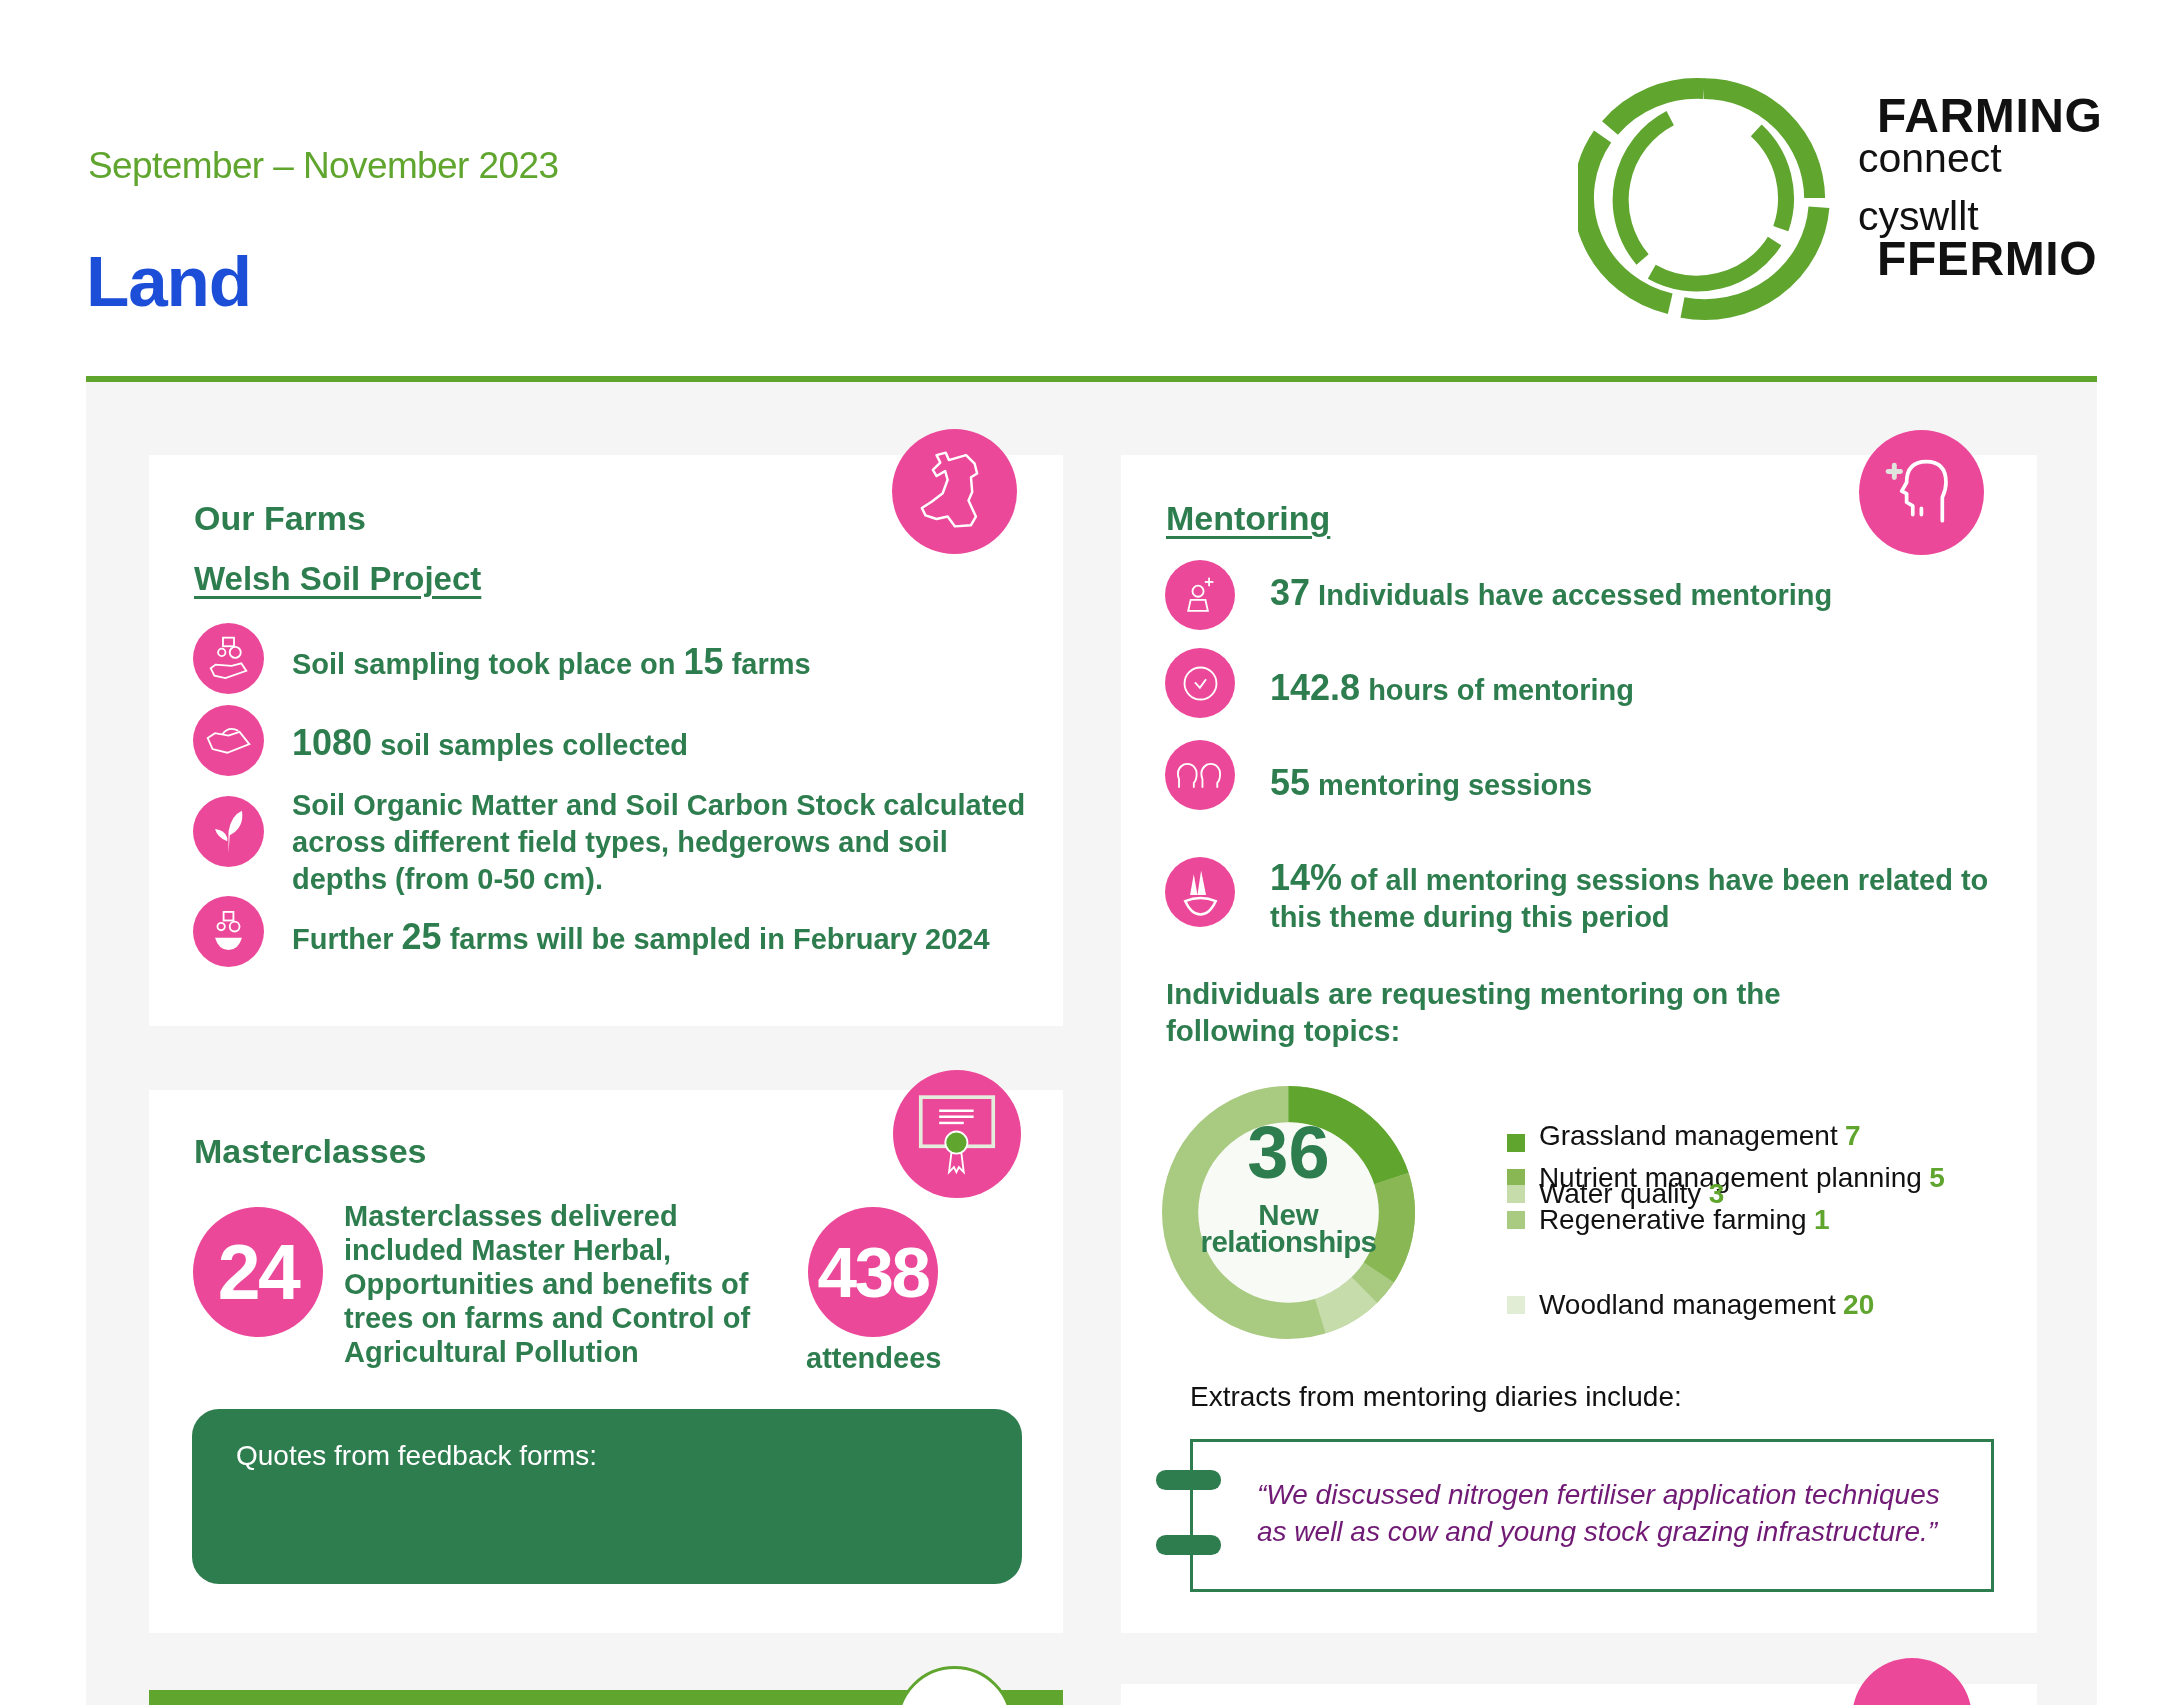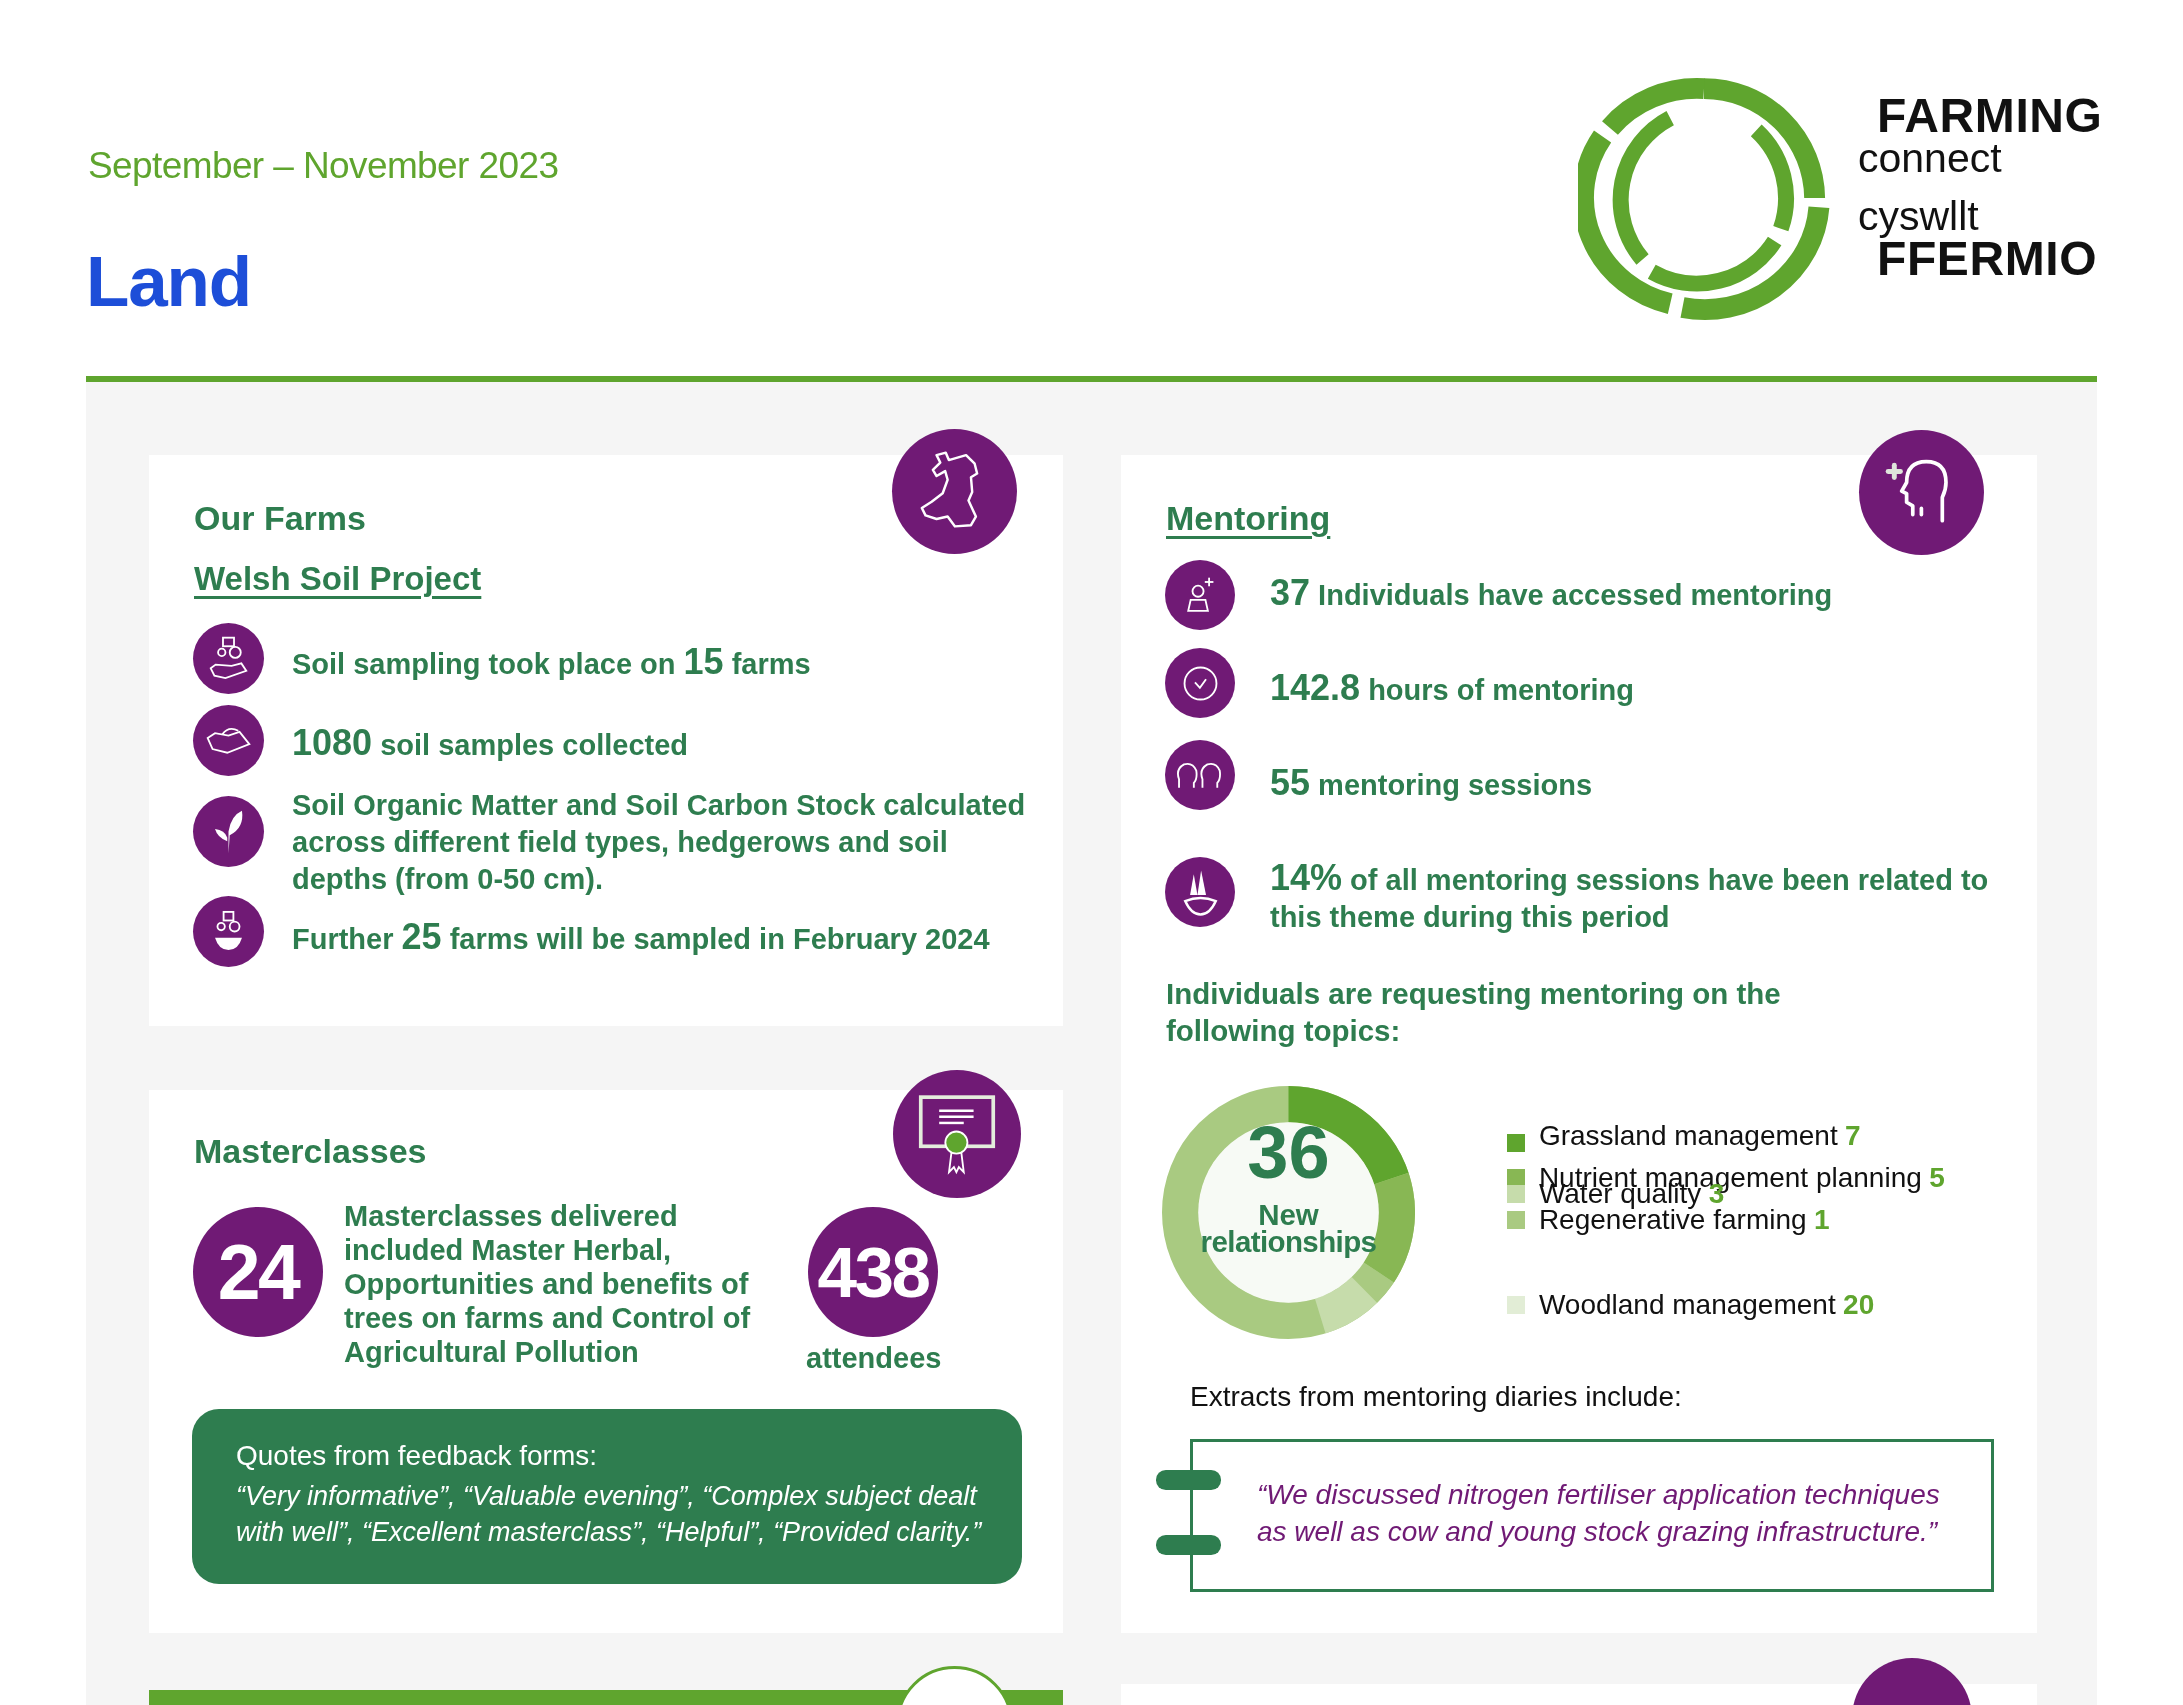--- a/index.html
+++ b/index.html
@@ -12,21 +12,21 @@
   .logo-text .big{font-size:48px;font-weight:700;letter-spacing:0.6px;display:block;margin-left:19px;}
   .logo-text .small{font-size:41px;font-weight:400;display:block;}
   .rule{left:86px;top:376px;width:2011px;height:5.5px;background:#5fa52e;}
   .panel{left:86px;top:382px;width:2011px;height:1327px;background:#f5f5f5;}
   .card{background:#ffffff;position:absolute;}
   .c-farms{left:149px;top:455px;width:914px;height:571px;}
   .c-master{left:149px;top:1090px;width:914px;height:543px;}
   .c-mentor{left:1121px;top:455px;width:916px;height:1178px;}
   .c-low-left{left:149px;top:1690px;width:914px;height:24.6px;background:#5fa52e;}
   .c-low-right{left:1121px;top:1684px;width:916px;height:31px;background:#ffffff;}
-  .circle{position:absolute;border-radius:50%;background:#701a75;display:flex;align-items:center;justify-content:center;}
+  .circle{position:absolute;border-radius:50%;background:#ec4899;display:flex;align-items:center;justify-content:center;}
   .hdr-icon{width:125px;height:125px;}
   .list-icon{width:71px;height:71px;}
   h2.sec{position:absolute;margin:0;font-size:34px;font-weight:700;color:#2e7d4f;}
   .u{text-decoration:underline;text-decoration-thickness:2.5px;text-underline-offset:6.1px;}
   .item{position:absolute;font-size:29px;font-weight:700;color:#2e7d4f;line-height:37px;}
   .item .num{font-size:36px;}
   .bignum{font-size:77px;font-weight:700;color:#fff;letter-spacing:-2.5px;}
   .quotebox{position:absolute;left:192px;top:1409px;width:830px;height:175px;background:#2e7d4f;border-radius:27px;color:#fff;}
   .qhead{position:absolute;left:44px;top:31px;font-size:28px;font-weight:400;}
   .qbody{position:absolute;left:44px;top:69px;width:750px;font-size:27px;font-style:italic;line-height:36px;}
@@ -141,21 +141,20 @@
   <span class="bignum">24</span>
 </div>
 <div class="item" style="left:344px;top:1199px;width:442px;font-size:29px;line-height:34px;">Masterclasses delivered included Master Herbal, Opportunities and benefits of trees on farms and Control of Agricultural Pollution</div>
 <div class="circle" style="left:808px;top:1207px;width:130px;height:130px;">
   <span class="bignum" style="font-size:71px">438</span>
 </div>
 <div class="item" style="left:806px;top:1340px;width:134px;text-align:center;">attendees</div>
 
 <div class="quotebox">
   <div class="qhead">Quotes from feedback forms:</div>
-  <div class="qbody">“Very informative”, “Valuable evening”, “Complex subject dealt with well”, “Excellent masterclass”, “Helpful”, “Provided clarity.”</div>
 </div>
 
 <div class="card c-mentor"></div>
 <div class="circle hdr-icon" style="left:1859px;top:430px;">
   <svg width="80" height="80" viewBox="0 0 130 130">
       <g fill="none" stroke="#fff" stroke-width="6" stroke-linecap="round" stroke-linejoin="round">
         <path d="M50 100 L50 86 L40 80 L40 66 L32 62 L40 48 Q40 14 72 14 Q104 14 104 48 Q104 60 98 72 L98 110"></path>
         <path d="M64 100 L64 90"></path>
       </g>
       <g stroke="#dfe4dc" stroke-width="8" stroke-linecap="round">

